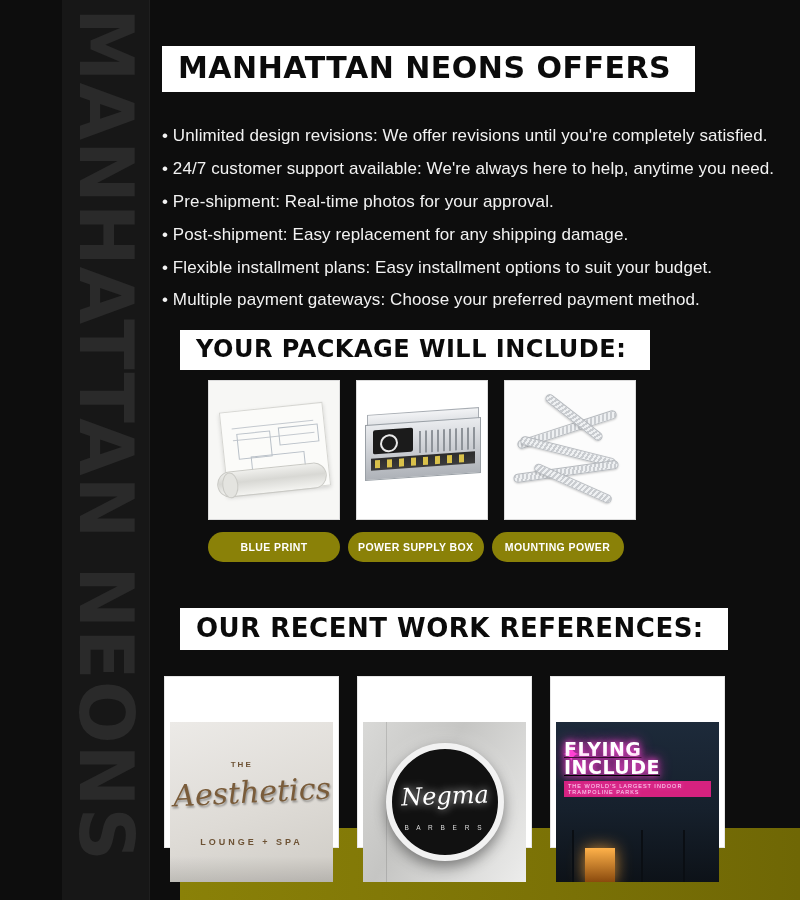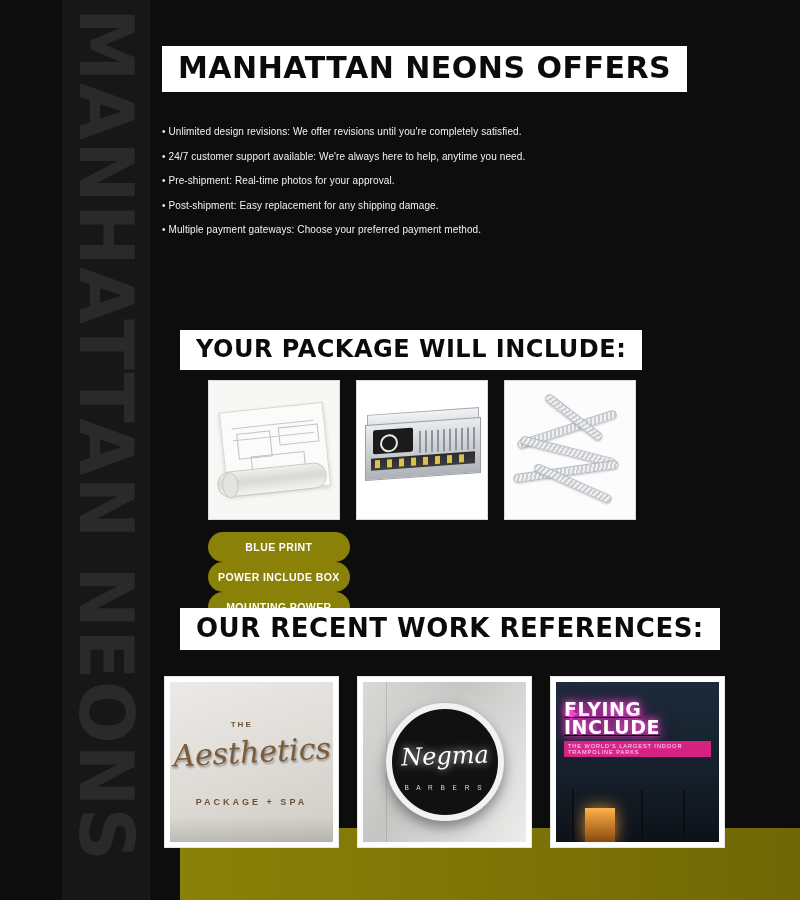--- a/index.html
+++ b/index.html
@@ -56,37 +56,37 @@
   }
 
   
   .banner {
     display: inline-block;
     background: #ffffff;
     color: #0b0b0b;
     font-family: "DejaVu Sans", sans-serif;
     font-weight: bold;
     letter-spacing: 0.5px;
-    padding: 7px 16px 9px 16px;
+    padding: 7px 24px 9px 16px;
     text-transform: uppercase;
     line-height: 1;
   }
   .banner-1 { position: absolute; left: 12px; top: 46px; font-size: 30px; }
   .banner-2 { position: absolute; left: 30px; top: 330px; font-size: 24px; text-align: center; }
   .banner-3 { position: absolute; left: 30px; top: 608px; font-size: 26px; }
 
   
   .bullets {
     position: absolute;
     left: 12px; top: 126px;
     width: 620px;
   }
   .bullet {
     color: #f2f2f2;
-    font-size: 10px;
+    font-size: 17px;
     line-height: 1.2;
     margin-bottom: 12.5px;
     font-family: "Liberation Sans", sans-serif;
     letter-spacing: 0.1px;
   }
 
   
   .pkg-row {
     position: absolute;
     left: 58px; top: 380px;
@@ -169,22 +169,21 @@
     background: repeating-linear-gradient(110deg,#c9ccd0 0 2px,#eef0f2 2px 4px);
     border:1px solid #b4b8bd;
     box-shadow: 0 1px 2px rgba(0,0,0,.18);
   }
 
   
   .pkg-labels {
     position: absolute;
     left: 58px; top: 532px;
     display: flex;
-    gap: 0;
-    flex-direction: column;
+    gap: 8px;
   }
   .pkg-label {
     min-width: 132px;
     background: #8a8108;
     color: #ffffff;
     font-size: 10.5px;
     font-weight: bold;
     letter-spacing: 0.4px;
     text-align: center;
     padding: 9px 10px;
@@ -202,20 +201,21 @@
   .ref-item {
     width: 175px; height: 172px;
     background: #fff;
     padding: 5px;
     border: 1px solid #e6e6e6;
   }
   .ref-inner {
     width: 100%; height: 100%;
     position: relative;
     overflow: hidden;
+    margin-top: 40px;
   }
 
   
   .r1 { background: linear-gradient(160deg,#eceae7 0%, #dedbd6 55%, #cfccc6 100%); }
   .r1 .script {
     position:absolute; left:50%; top:44%; transform:translate(-50%,-50%) rotate(-3deg);
     font-family:"DejaVu Serif", serif; font-style:italic;
     font-size:30px; color:#7a5c3a;
     text-shadow: 1px 2px 2px rgba(0,0,0,.35);
     white-space:nowrap;
@@ -293,20 +293,21 @@
 
   <div class="content">
 
     <div class="banner banner-1">MANHATTAN NEONS OFFERS</div>
 
     <div class="bullets">
       <div class="bullet">• Unlimited design revisions: We offer revisions until you're completely satisfied.</div>
       <div class="bullet">• 24/7 customer support available: We're always here to help, anytime you need.</div>
       <div class="bullet">• Pre-shipment: Real-time photos for your approval.</div>
       <div class="bullet">• Post-shipment: Easy replacement for any shipping damage.</div>
+      <div class="bullet">• Flexible installment plans: Easy installment options to suit your budget.</div>
       <div class="bullet">• Multiple payment gateways: Choose your preferred payment method.</div>
     </div>
 
     <div class="banner banner-2">YOUR PACKAGE WILL INCLUDE:</div>
 
     <div class="pkg-row">
 
       <div class="pkg-item">
         <div class="pkg-img">
           <div class="bp-bg"></div>
@@ -366,33 +367,33 @@
           <div class="screw" style="left:8px;  top:86px; width:106px; transform:rotate(-8deg);"></div>
           <div class="screw" style="left:34px; top:32px; width:70px;  transform:rotate(38deg);"></div>
           <div class="screw" style="left:26px; top:98px; width:84px;  transform:rotate(24deg);"></div>
         </div>
       </div>
 
     </div>
 
     <div class="pkg-labels">
       <div class="pkg-label">BLUE PRINT</div>
-      <div class="pkg-label">POWER INCLUDE BOX</div>
+      <div class="pkg-label">POWER SUPPLY BOX</div>
       <div class="pkg-label">MOUNTING POWER</div>
     </div>
 
     <div class="banner banner-3">OUR RECENT WORK REFERENCES:</div>
 
     <div class="ref-row">
 
       <div class="ref-item">
         <div class="ref-inner r1">
           <div class="the">THE</div>
           <div class="script">Aesthetics</div>
-          <div class="sub">PACKAGE + SPA</div>
+          <div class="sub">LOUNGE + SPA</div>
           <div class="shadowline"></div>
         </div>
       </div>
 
       <div class="ref-item">
         <div class="ref-inner r2">
           <div class="wallline"></div>
           <div class="disc"></div>
           <div class="disc-script">Negma</div>
           <div class="disc-sub">B A R B E R S</div>

